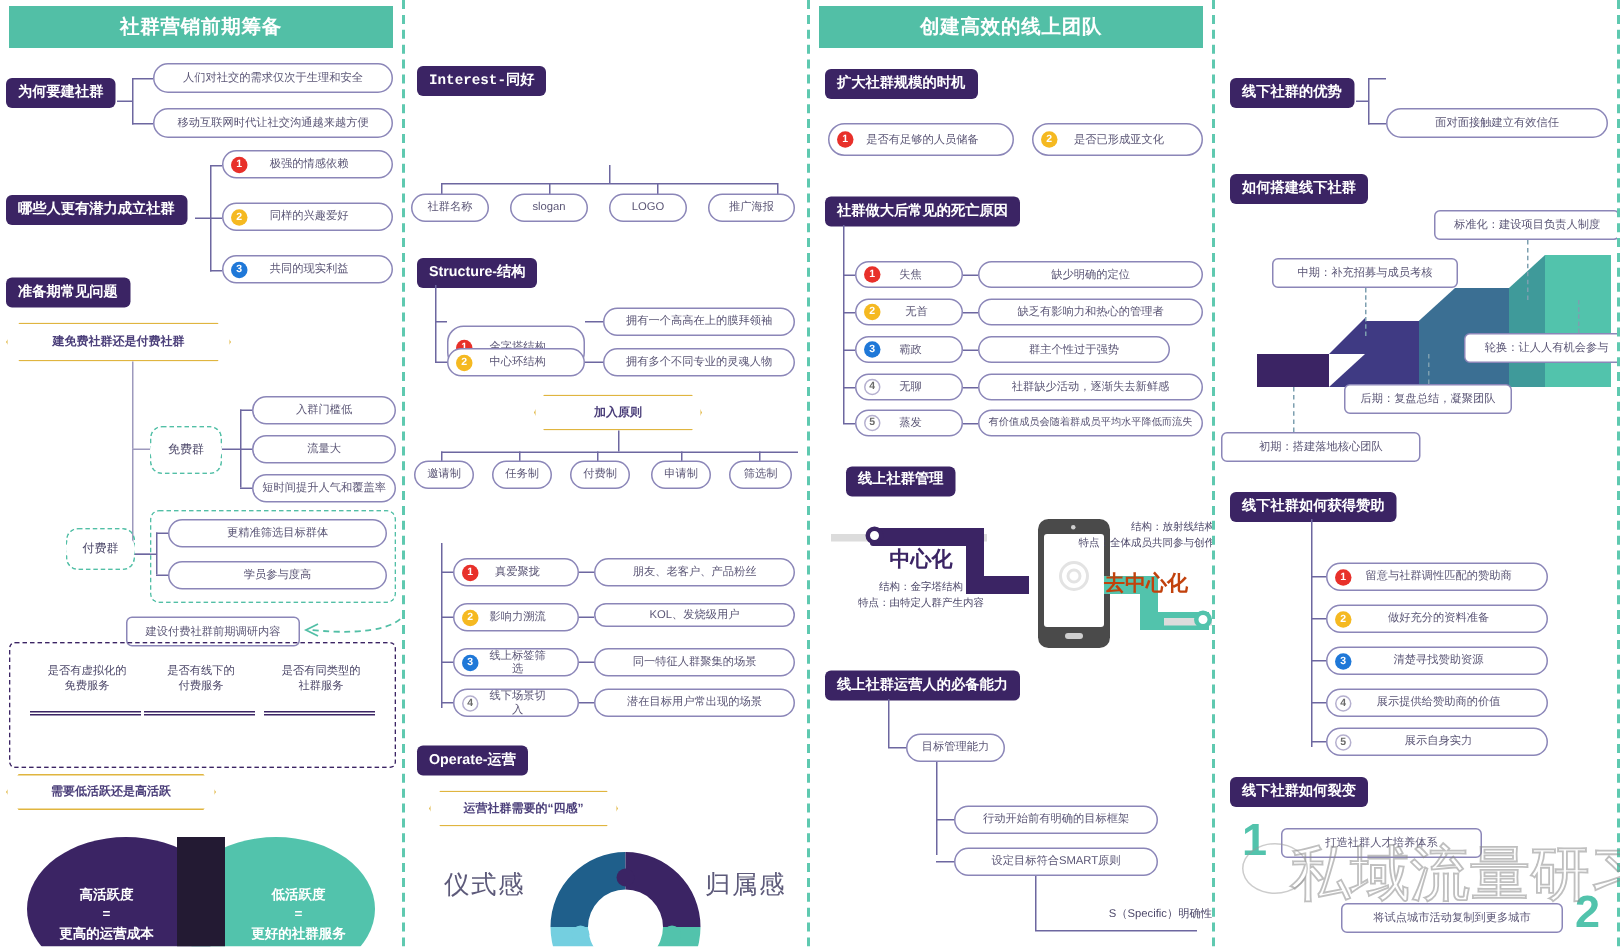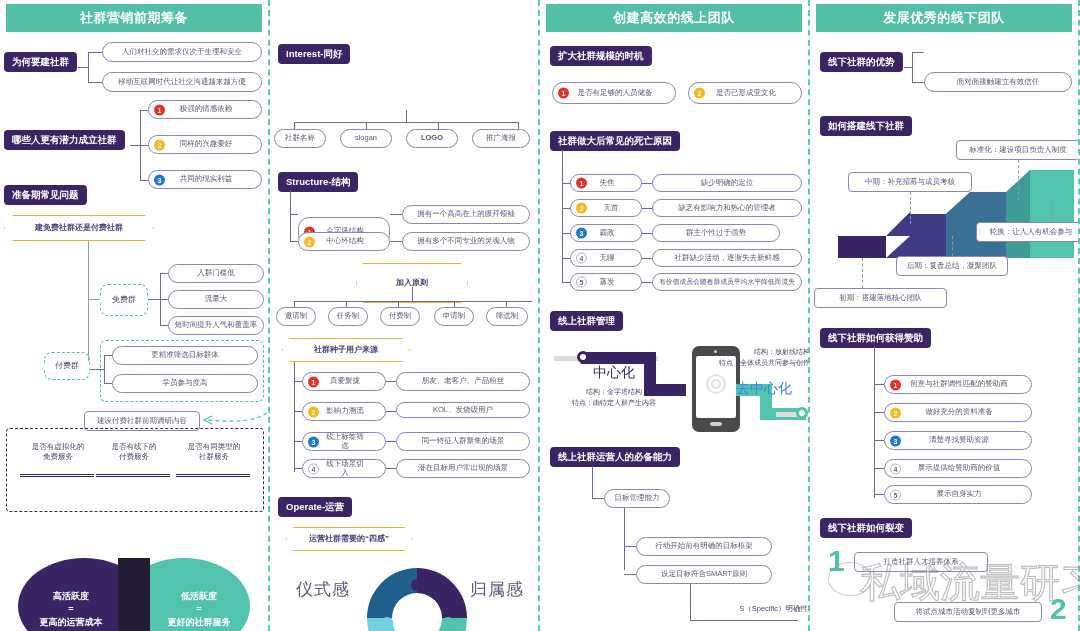--- a/index.html
+++ b/index.html
@@ -138,21 +138,21 @@
     border-radius: 7px;
   }
   .phone-screen { position: absolute; background: #fff; border-radius: 2px; }
   .phone-cam { position:absolute; width:3px;height:3px;border-radius:50%;background:#cfcfcf; }
   .phone-home { position:absolute; width:12px;height:4px;border-radius:2px;background:#cfcfcf; }
   .targ { position:absolute; border-radius:50%; border:2px solid #e3e3e3; }
 
   .thick { position: absolute; }
   .cap-dot { position:absolute; border-radius:50%; background:#fff; }
 
-  .centerlabel { position:absolute; font-weight:normal; text-align:center; }
+  .centerlabel { position:absolute; font-weight:bold; text-align:center; }
 
   
   .step { position: absolute; }
   .dashv { position:absolute; width:0; border-left: 1px dashed #7d9fb0; }
 
   
   .wm {
     position: absolute;
     font-size: 40px;
     color: rgba(255,255,255,0.0);
@@ -242,78 +242,78 @@
     <div class="dtext" style="left:16px; top:442px; width:84px; white-space:pre-line;">是否有虚拟化的
 免费服务</div>
     <div class="underline" style="left:20px; top:474px; width:74px;"></div>
     <div class="dtext" style="left:92px; top:442px; width:84px; white-space:pre-line;">是否有线下的
 付费服务</div>
     <div class="underline" style="left:96px; top:474px; width:74px;"></div>
     <div class="dtext" style="left:170px; top:442px; width:88px; white-space:pre-line;">是否有同类型的
 社群服务</div>
     <div class="underline" style="left:176px; top:474px; width:74px;"></div>
 
+    <div class="hex" style="left:4px; top:516px; width:140px; height:24px;">需要低活跃还是高活跃</div>
     <div class="venn-circle venn-left" style="left:18px; top:558px; width:132px; height:96px;"></div>
     <div class="venn-circle venn-right" style="left:118px; top:558px; width:132px; height:96px;"></div>
     <div class="venn-circle venn-overlap" style="left:118px; top:558px; width:32px; height:96px; border-radius:0;"></div>
     <div class="venn-txt" style="left:22px; top:590px; width:98px; white-space:pre-line;">高活跃度
 =
 更高的运营成本</div>
     <div class="venn-txt" style="left:150px; top:590px; width:98px; white-space:pre-line;">低活跃度
 =
 更好的社群服务</div>
   </div>
 
   <div class="col">
 
-    <div class="pill" style="left:8px; top:44px;">Interest-同好</div>
+    <div class="pill" style="left:8px; top:44px;font-family:Liberation Mono, monospace;">Interest-同好</div>
 
     <div class="ln v" style="left:136px; top:110px; height:12px;"></div>
     <div class="ln h" style="left:24px; top:122px; width:224px;"></div>
     <div class="ln v" style="left:24px; top:122px; height:8px;"></div>
     <div class="ln v" style="left:96px; top:122px; height:8px;"></div>
     <div class="ln v" style="left:168px; top:122px; height:8px;"></div>
     <div class="ln v" style="left:248px; top:122px; height:8px;"></div>
     <div class="node pillform" style="left:4px; top:129px; width:52px; height:19px;">社群名称</div>
     <div class="node pillform" style="left:70px; top:129px; width:52px; height:19px;">slogan</div>
-    <div class="node pillform" style="left:136px; top:129px; width:52px; height:19px;font-weight:bold;">LOGO</div>
+    <div class="node pillform" style="left:136px; top:129px; width:52px; height:19px;">LOGO</div>
     <div class="node pillform" style="left:202px; top:129px; width:58px; height:19px;">推广海报</div>
 
     <div class="pill" style="left:8px; top:172px;">Structure-结构</div>
     <div class="ln v" style="left:20px; top:190px; height:52px;"></div>
     <div class="ln h" style="left:20px; top:214px; width:8px;"></div>
     <div class="ln h" style="left:20px; top:241px; width:8px;"></div>
     <div class="node badged" style="left:28px; top:217px; width:92px; height:29px;align-items:center;">
       <span class="bdg c1">1</span>
       <span class="lbl">金字塔结构</span>
     </div>
     <div class="node badged" style="left:28px; top:232px; width:92px; height:19px;">
       <span class="bdg c2">2</span>
       <span class="lbl">中心环结构</span>
     </div>
     <div class="ln h" style="left:120px; top:214px; width:12px;"></div>
     <div class="ln h" style="left:120px; top:241px; width:12px;"></div>
     <div class="node pillform" style="left:132px; top:205px; width:128px; height:19px;">拥有一个高高在上的膜拜领袖</div>
     <div class="node pillform" style="left:132px; top:232px; width:128px; height:19px;">拥有多个不同专业的灵魂人物</div>
 
-    <div class="hex" style="left:86px; top:263px; width:112px; height:40px;">加入原则</div>
+    <div class="hex" style="left:86px; top:263px; width:112px; height:24px;">加入原则</div>
     <div class="ln v" style="left:142px; top:287px; height:14px;"></div>
     <div class="ln h" style="left:24px; top:301px; width:238px;"></div>
     <div class="ln v" style="left:24px; top:301px; height:7px;"></div>
     <div class="ln v" style="left:76px; top:301px; height:7px;"></div>
     <div class="ln v" style="left:128px; top:301px; height:7px;"></div>
     <div class="ln v" style="left:184px; top:301px; height:7px;"></div>
     <div class="ln v" style="left:236px; top:301px; height:7px;"></div>
     <div class="node pillform" style="left:6px; top:307px; width:40px; height:19px;">邀请制</div>
     <div class="node pillform" style="left:58px; top:307px; width:40px; height:19px;">任务制</div>
     <div class="node pillform" style="left:110px; top:307px; width:40px; height:19px;">付费制</div>
     <div class="node pillform" style="left:164px; top:307px; width:40px; height:19px;">申请制</div>
     <div class="node pillform" style="left:216px; top:307px; width:42px; height:19px;">筛选制</div>
 
-    <div class="hex" style="left:12px; top:338px; width:128px; height:24px;">社群种子用户来源</div>
     <div class="ln v" style="left:24px; top:362px; height:110px;"></div>
     <div class="ln h" style="left:24px; top:381px; width:8px;"></div>
     <div class="ln h" style="left:24px; top:411px; width:8px;"></div>
     <div class="ln h" style="left:24px; top:441px; width:8px;"></div>
     <div class="ln h" style="left:24px; top:468px; width:8px;"></div>
     <div class="node badged" style="left:32px; top:372px; width:84px; height:19px;">
       <span class="bdg c1">1</span>
       <span class="lbl">真爱聚拢</span>
     </div>
     <div class="node badged" style="left:32px; top:402px; width:84px; height:19px;">
@@ -398,21 +398,21 @@
     <div class="ln h" style="left:102px; top:208px; width:10px;"></div>
     <div class="ln h" style="left:102px; top:233px; width:10px;"></div>
     <div class="ln h" style="left:102px; top:258px; width:10px;"></div>
     <div class="ln h" style="left:102px; top:282px; width:10px;"></div>
     <div class="node pillform" style="left:112px; top:174px; width:150px; height:18px;">缺少明确的定位</div>
     <div class="node pillform" style="left:112px; top:199px; width:150px; height:18px;">缺乏有影响力和热心的管理者</div>
     <div class="node pillform" style="left:112px; top:224px; width:128px; height:18px;">群主个性过于强势</div>
     <div class="node pillform" style="left:112px; top:249px; width:150px; height:18px;">社群缺少活动，逐渐失去新鲜感</div>
     <div class="node pillform" style="left:112px; top:273px; width:150px; height:18px; font-size:6.8px;">有价值成员会随着群成员平均水平降低而流失</div>
 
-    <div class="pill" style="left:10px; top:311px;">线上社群管理</div>
+    <div class="pill" style="left:24px; top:311px;font-family:Liberation Serif, serif;">线上社群管理</div>
 
     <div class="thick" style="left:14px; top:356px; width:104px; height:5px; background:#dcdcdc;"></div>
     <div class="thick" style="left:40px; top:352px; width:70px; height:12px; background:#3b2464; border-radius:2px;"></div>
     <div class="thick" style="left:104px; top:352px; width:12px; height:44px; background:#3b2464;"></div>
     <div class="thick" style="left:104px; top:384px; width:42px; height:12px; background:#3b2464;"></div>
     <div class="cap-dot" style="left:37px; top:351px; width:12px; height:12px; border:3px solid #3b2464;"></div>
 
     <div class="phone" style="left:152px; top:346px; width:48px; height:86px;">
       <div class="phone-screen" style="left:4px; top:10px; width:40px; height:62px;"></div>
       <div class="phone-cam" style="left:22px; top:4px;"></div>
@@ -423,40 +423,39 @@
 
     <div class="thick" style="left:196px; top:384px; width:36px; height:12px; background:#52c3ac;"></div>
     <div class="thick" style="left:220px; top:384px; width:12px; height:36px; background:#52c3ac;"></div>
     <div class="thick" style="left:220px; top:408px; width:46px; height:12px; background:#52c3ac;"></div>
     <div class="thick" style="left:236px; top:412px; width:34px; height:5px; background:#dcdcdc;"></div>
     <div class="cap-dot" style="left:256px; top:407px; width:12px; height:12px; border:3px solid #52c3ac;"></div>
 
     <div class="centerlabel" style="left:24px; top:364px; width:100px; font-size:14px; color:#3b2464;">中心化</div>
     <div class="centerlabel" style="left:14px; top:386px; width:120px; font-size:7px; color:#4b4668; font-weight:normal; line-height:1.6; white-space:pre-line;">结构：金字塔结构
 特点：由特定人群产生内容</div>
-    <div class="centerlabel" style="left:178px; top:380px; width:92px; font-size:14px; color:#3b82f6;">去中心化</div>
+    <div class="centerlabel" style="left:178px; top:380px; width:92px; font-size:14px; color:#c2410c;">去中心化</div>
     <div class="centerlabel" style="left:160px; top:346px; width:110px; font-size:7px; color:#4b4668; font-weight:normal; line-height:1.6; white-space:pre-line; text-align:right;">结构：放射线结构
 特点：全体成员共同参与创作</div>
 
     <div class="pill" style="left:10px; top:447px;">线上社群运营人的必备能力</div>
     <div class="ln v" style="left:52px; top:466px; height:32px;"></div>
     <div class="ln h" style="left:52px; top:498px; width:12px;"></div>
     <div class="node pillform" style="left:64px; top:489px; width:66px; height:19px;">目标管理能力</div>
     <div class="ln v" style="left:84px; top:508px; height:62px;"></div>
     <div class="ln h" style="left:84px; top:546px; width:12px;"></div>
     <div class="ln h" style="left:84px; top:574px; width:12px;"></div>
     <div class="node pillform" style="left:96px; top:537px; width:136px; height:19px;">行动开始前有明确的目标框架</div>
     <div class="node pillform" style="left:96px; top:565px; width:136px; height:19px;">设定目标符合SMART原则</div>
     <div class="ln v" style="left:150px; top:584px; height:36px;"></div>
     <div class="ln h" style="left:150px; top:620px; width:108px;"></div>
     <div class="dtext" style="left:148px; top:604px; width:120px; text-align:right;">S（Specific）明确性</div>
   </div>
 
   <div class="col">
-    <div class="col-header">发展优秀的线下团队</div>
 
     <div class="pill" style="left:10px; top:52px;">线下社群的优势</div>
     <div class="ln h" style="left:94px; top:67px; width:8px;"></div>
     <div class="ln v" style="left:102px; top:52px; height:31px;"></div>
     <div class="ln h" style="left:102px; top:52px; width:12px;"></div>
     <div class="ln h" style="left:102px; top:82px; width:12px;"></div>
     <div class="node" style="left:114px; top:72px; width:148px; height:20px;">面对面接触建立有效信任</div>
 
     <div class="pill" style="left:10px; top:116px;">如何搭建线下社群</div>
 

